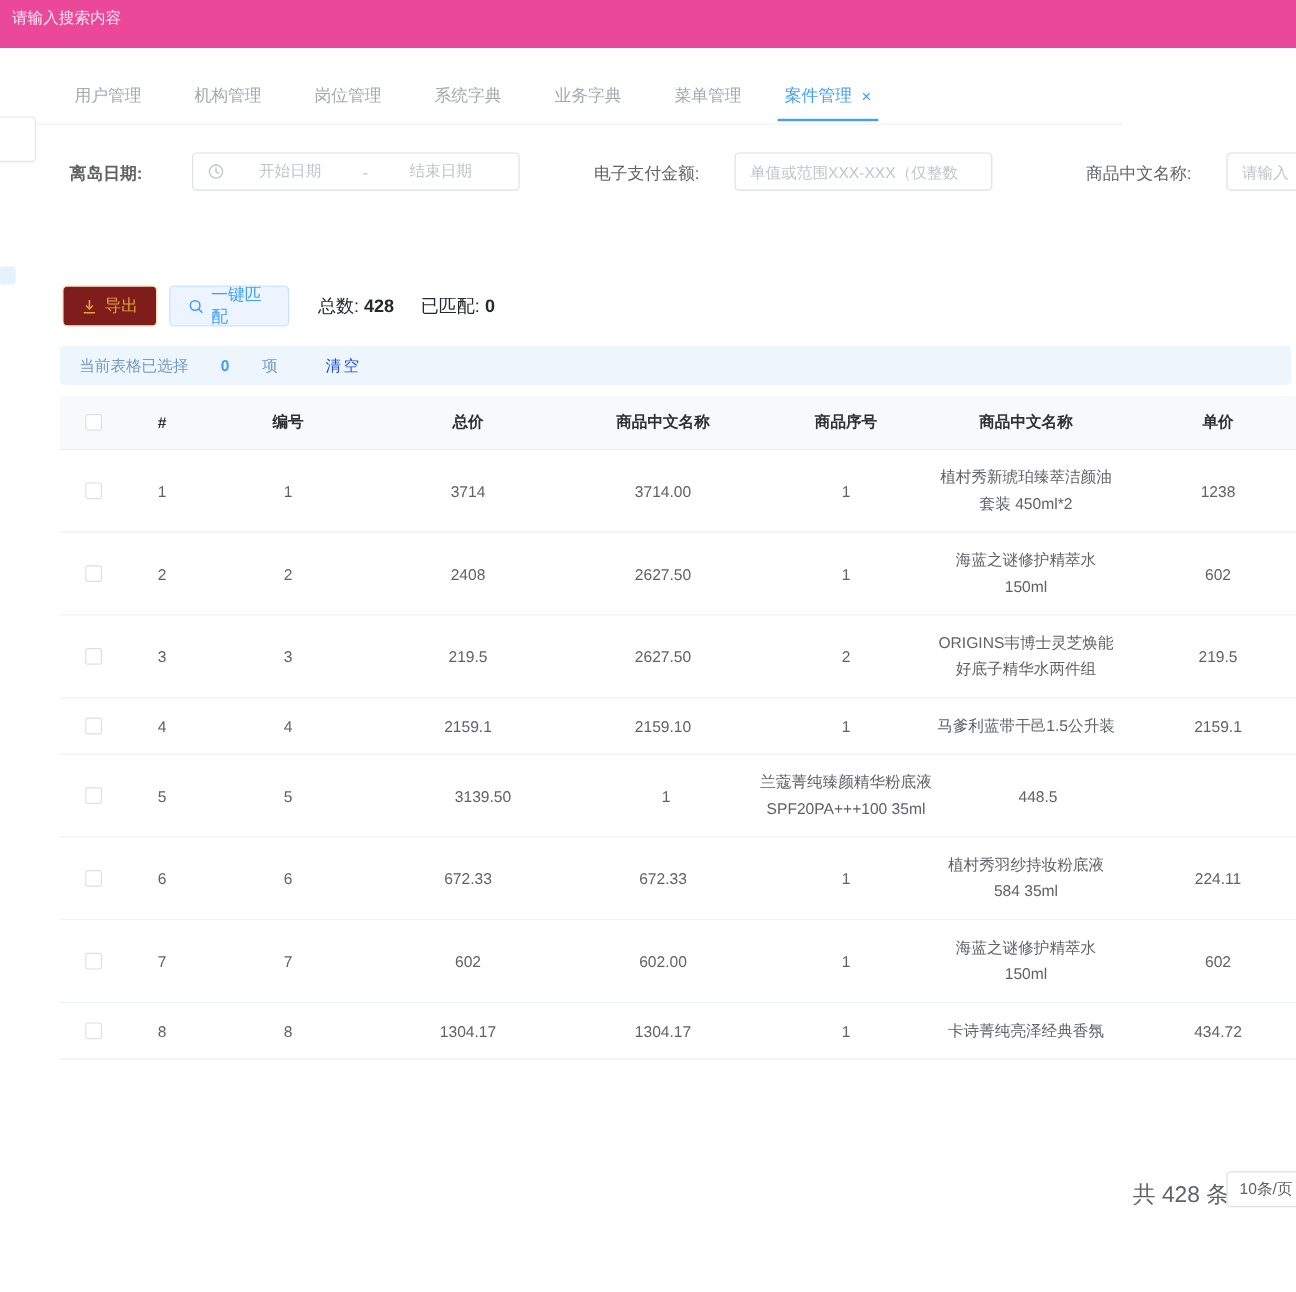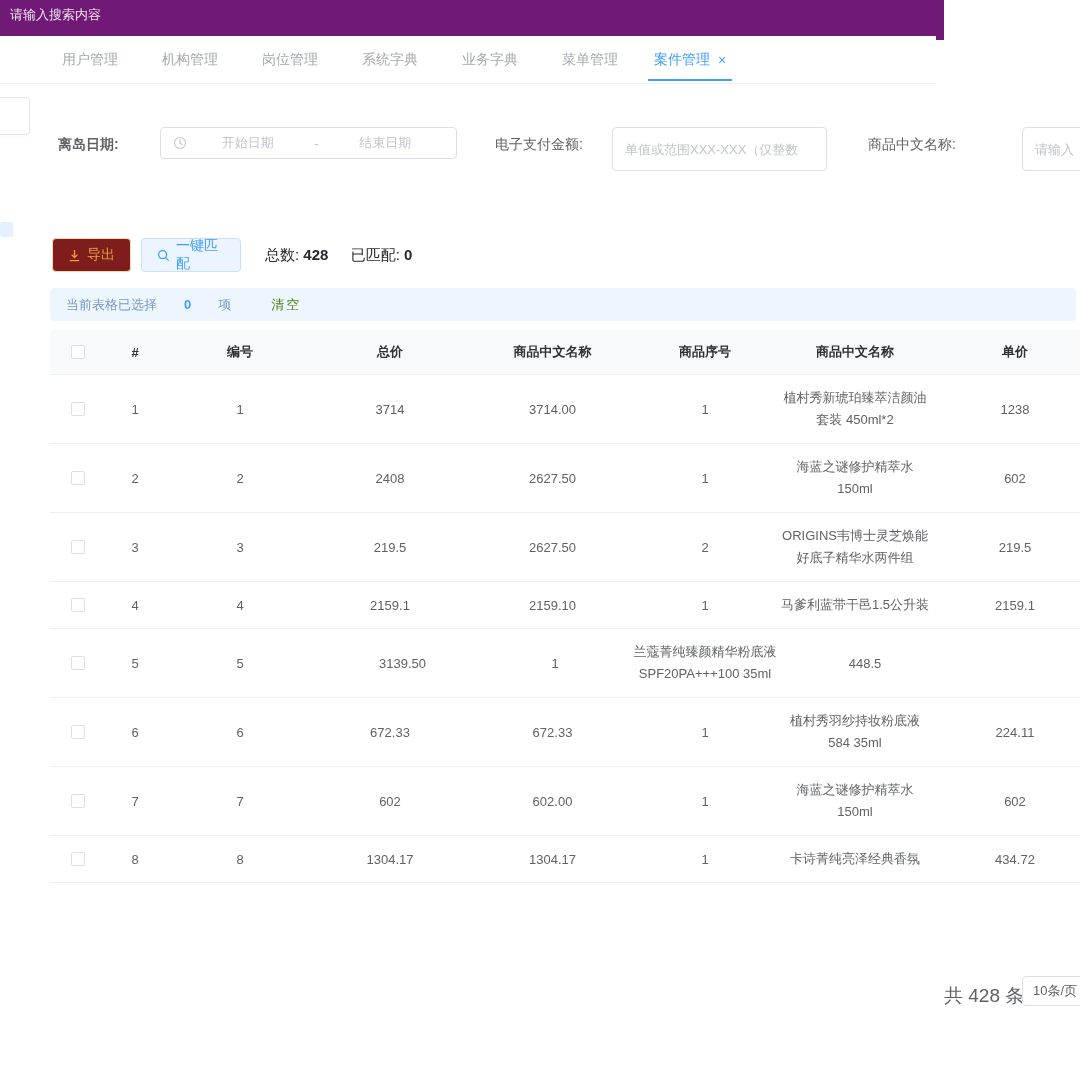--- a/index.html
+++ b/index.html
@@ -1,67 +1,67 @@
 <!DOCTYPE html>
 <html><head>
 <meta charset="utf-8">
 <style>
   * { margin:0; padding:0; box-sizing:border-box; }
   html,body { background:#fff; }
   body { font-family:"Liberation Sans","DejaVu Sans",sans-serif; }
   .page { position:relative; width:1080px; height:1077px; overflow:hidden; background:#fff; }
 
   
-  .topbar { position:absolute; left:0; top:0; width:944px; height:40px; background:#701a75; }
+  .topbar { position:absolute; left:0; top:0; width:1080px; height:40px; background:#ec4899; }
   .topbar .search-text { position:absolute; left:10px; top:6px; font-size:13px; color:rgba(255,255,255,.88); }
 
   
-  .tabbar { position:absolute; left:0; top:36px; width:936px; height:48px; background:#fff;
+  .tabbar { position:absolute; left:0; top:56px; width:936px; height:48px; background:#fff;
             border-bottom:1px solid #f0f1f3; display:flex; align-items:stretch; padding-left:40px;text-align:right; }
   .tab { position:relative; min-width:100px; padding:0 14px; display:flex; align-items:center; justify-content:center;
          font-size:14px; color:#a3a9b1; cursor:pointer; }
   .tab.active { color:#409eff; font-weight:normal; }
   .tab.active::after { content:""; position:absolute; left:8px; right:8px; bottom:2px; height:2px; background:#409eff; }
   .tab-close { margin-left:8px; font-size:14px; color:#409eff; }
 
   
   .corner-box { position:absolute; left:-10px; top:97px; width:40px; height:38px; background:#fff;
                 border:1px solid #e4e7ed; border-radius:4px; box-shadow:0 1px 3px rgba(0,0,0,.04); }
   .left-fragment { position:absolute; left:0; top:222px; width:13px; height:15px; background:#d9ecff; border-radius:2px; opacity:.7; }
 
   
   .filter-label { position:absolute; font-size:14px; color:#606266; top:136px; }
-  .lbl-date { left:58px;font-weight:bold; } .lbl-amount { left:495px; } .lbl-product { left:868px;text-align:center; }
-  .date-range { position:absolute; left:160px; top:127px; width:297px; height:32px; border:1px solid #dcdfe6;
+  .lbl-date { left:58px;font-weight:bold; } .lbl-amount { left:495px; } .lbl-product { left:905px;text-align:center; }
+  .date-range { position:absolute; left:160px; top:127px; width:273px; height:32px; border:1px solid #dcdfe6;
                 border-radius:4px; background:#fff; display:flex; align-items:center; padding:0 12px; }
   .date-range .ph { flex:1; text-align:center; font-size:13px; color:#c0c4cc; }
   .date-range .sep { width:20px; text-align:center; font-size:13px; color:#c0c4cc; }
   .icon-clock { display:flex; align-items:center; margin-right:2px; }
-  .text-input { position:absolute; height:44px; border:1px solid #dcdfe6; border-radius:4px; background:#fff;
+  .text-input { position:absolute; height:32px; border:1px solid #dcdfe6; border-radius:4px; background:#fff;
                 font-size:13px; color:#8b5cf6; padding:0 12px; outline:none;
                 font-family:"Liberation Sans","DejaVu Sans",sans-serif; }
   .text-input::placeholder { color:#c0c4cc; opacity:1; }
   .input-amount { left:612px; top:127px; width:215px; }
   .input-product { left:1022px; top:127px; width:120px; }
 
   
   .btn { position:absolute; top:238px; height:34px; border-radius:4px; display:flex; align-items:center;
          justify-content:center; gap:6px; font-size:14px; cursor:pointer; padding:0 15px; }
   .btn-export { left:52px; width:79px; background:#7f1d1d; border:1px solid #f5dab1; color:#e6a23c; }
   .btn-match  { left:141px; width:100px; background:#ecf5ff; border:1px solid #c6e2ff; color:#409eff; }
   .stats { position:absolute; left:265px; top:246px; font-size:15px; color:#24292f; }
   .stats b { font-weight:bold; }
   .stats .gap { display:inline-block; width:14px; }
 
   
   .sel-bar { position:absolute; left:50px; top:288px; width:1026px; height:33px; background:#eef6fd;
              border-radius:4px; display:flex; align-items:center; padding-left:16px; font-size:13px; color:#7499c5;gap:22px; }
   .sel-bar .count { color:#409eff; font-weight:bold; margin:0 5px; }
   .sel-bar .suffix { margin-right:4px; }
-  .sel-bar .clear { color:#4d7c0f; margin-left:14px; cursor:pointer; letter-spacing:2px; }
+  .sel-bar .clear { color:#1d4ed8; margin-left:14px; cursor:pointer; letter-spacing:2px; }
 
   
   .table-wrap { position:absolute; left:50px; top:330px; width:1030px; height:575px; overflow:hidden; }
   .tbl { width:1040px; }
   .tr { display:flex; align-items:stretch; border-bottom:1px solid #ebeef5; background:#fff; }
   .thead { background:#f8f9fb; }
   .cell { display:flex; align-items:center; justify-content:center; text-align:center;
           font-size:13px; color:#606266; padding:12px 8px; }
   .thead .cell { color:#303133; font-weight:bold; padding:11px 8px; }
   .c-chk { width:55px; } .c0 { width:60px; } .c1 { width:150px; } .c2 { width:150px; }

